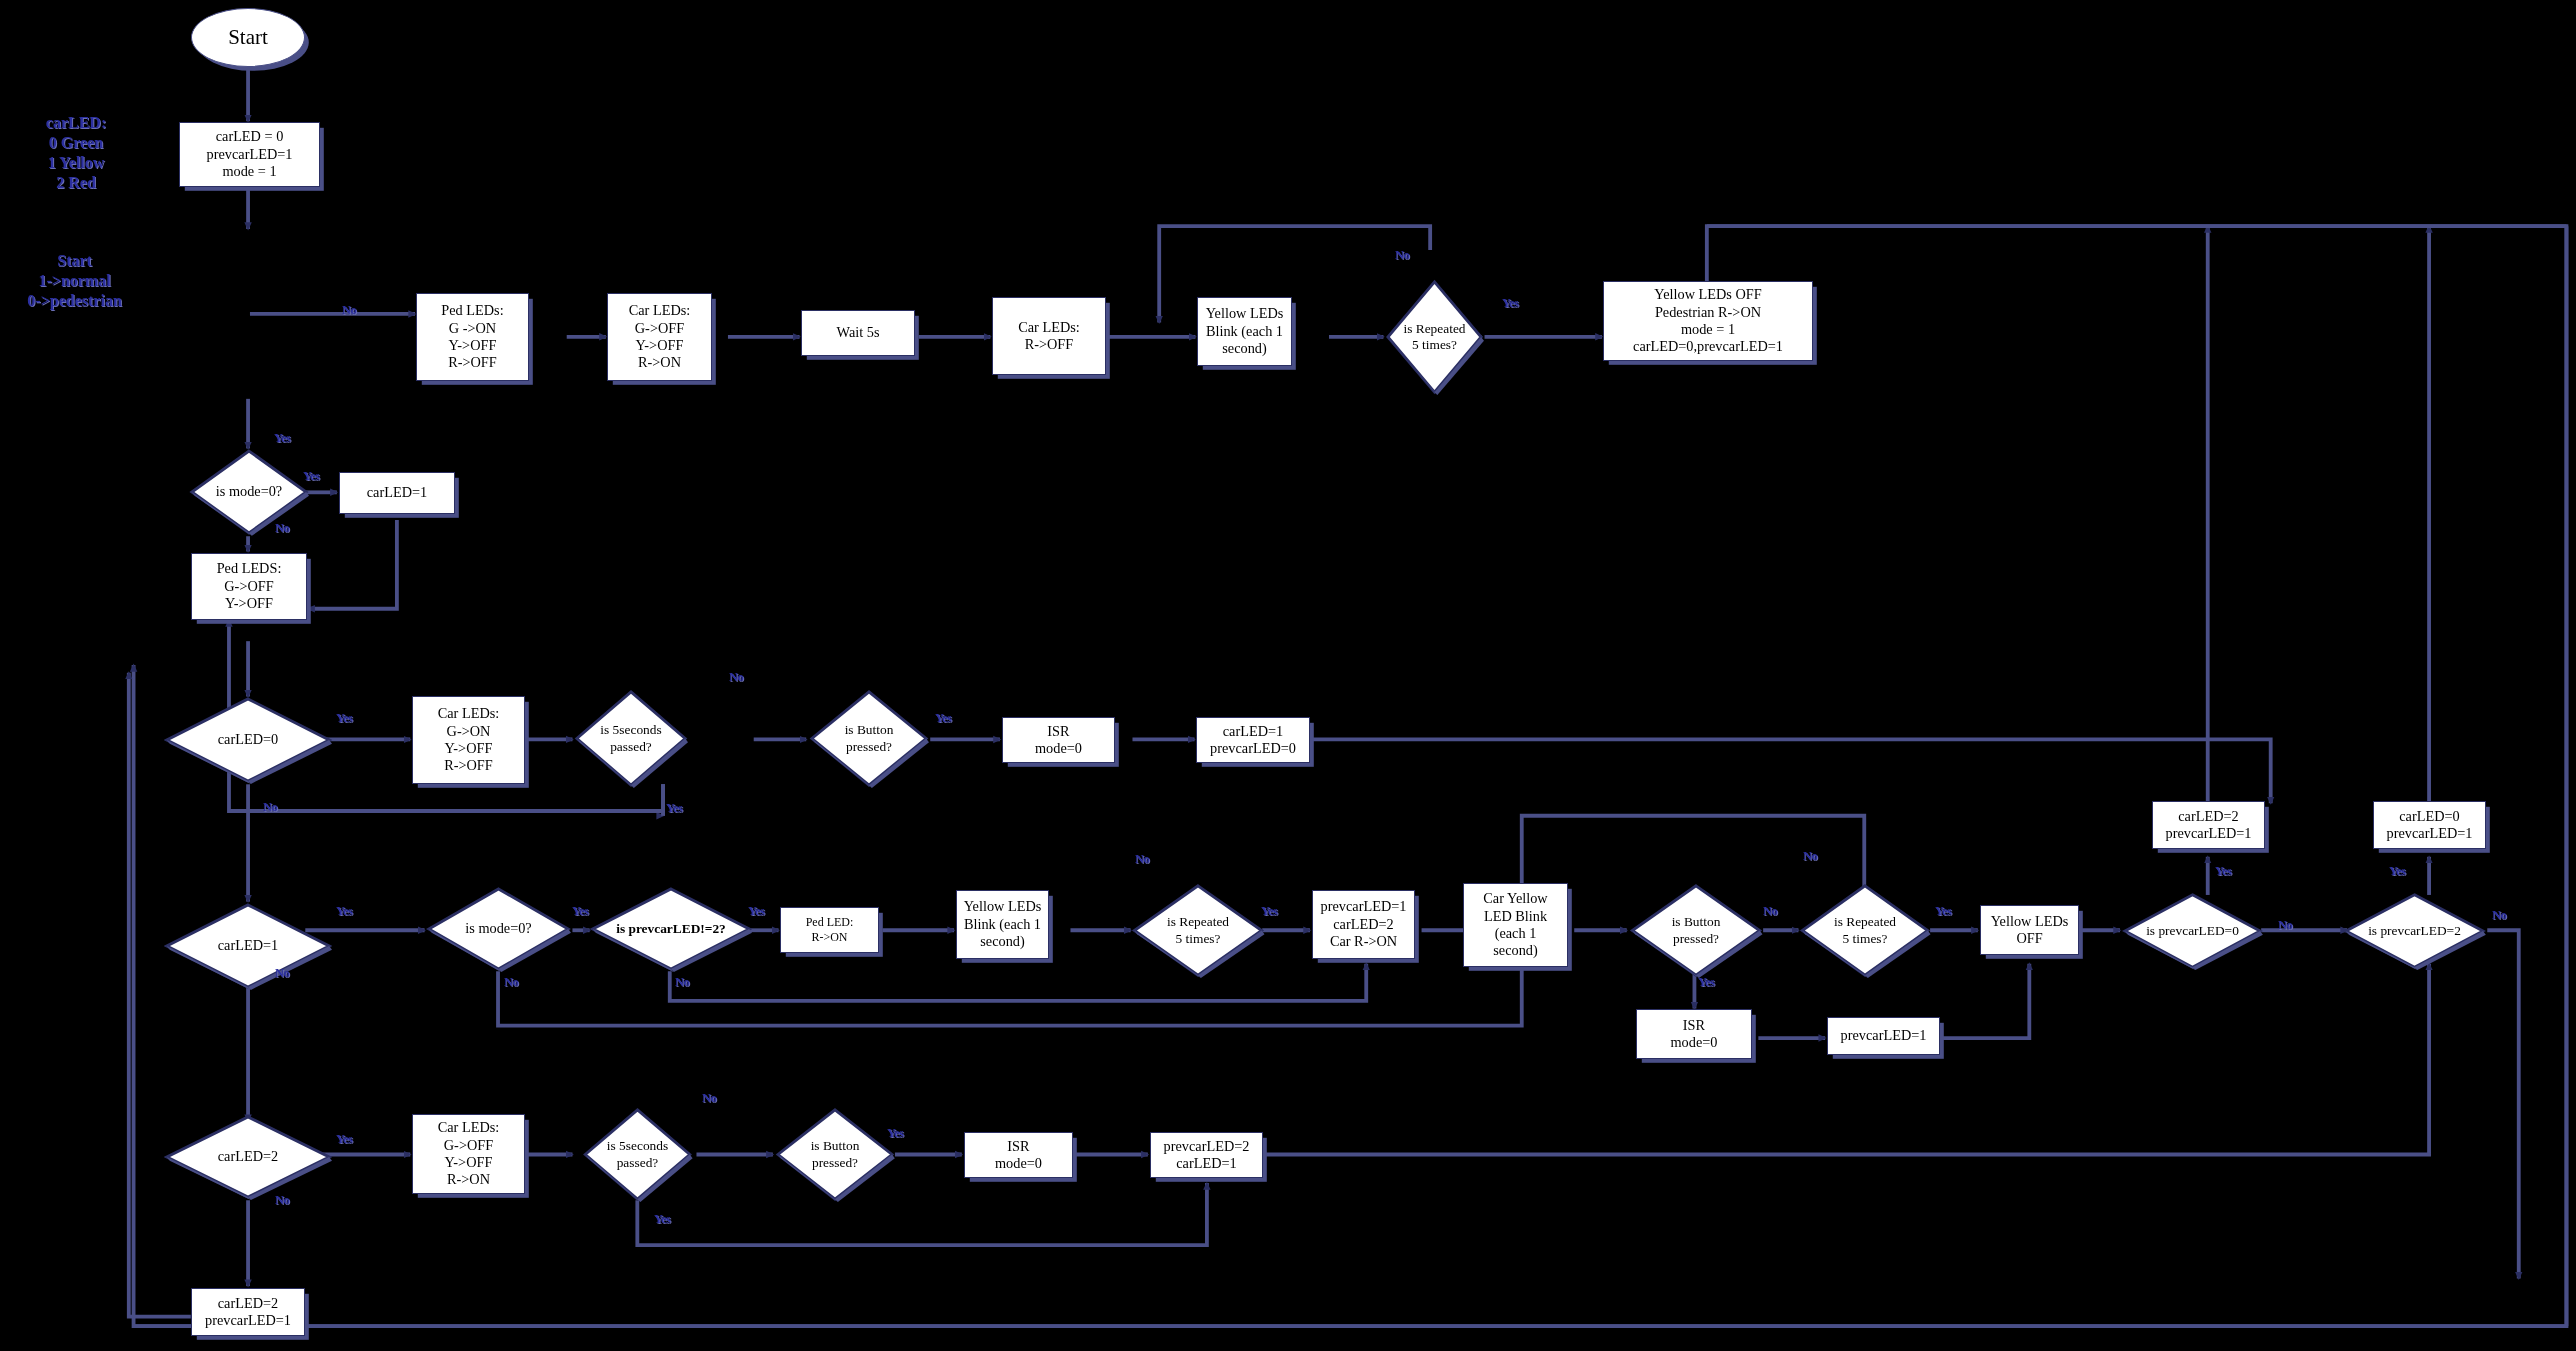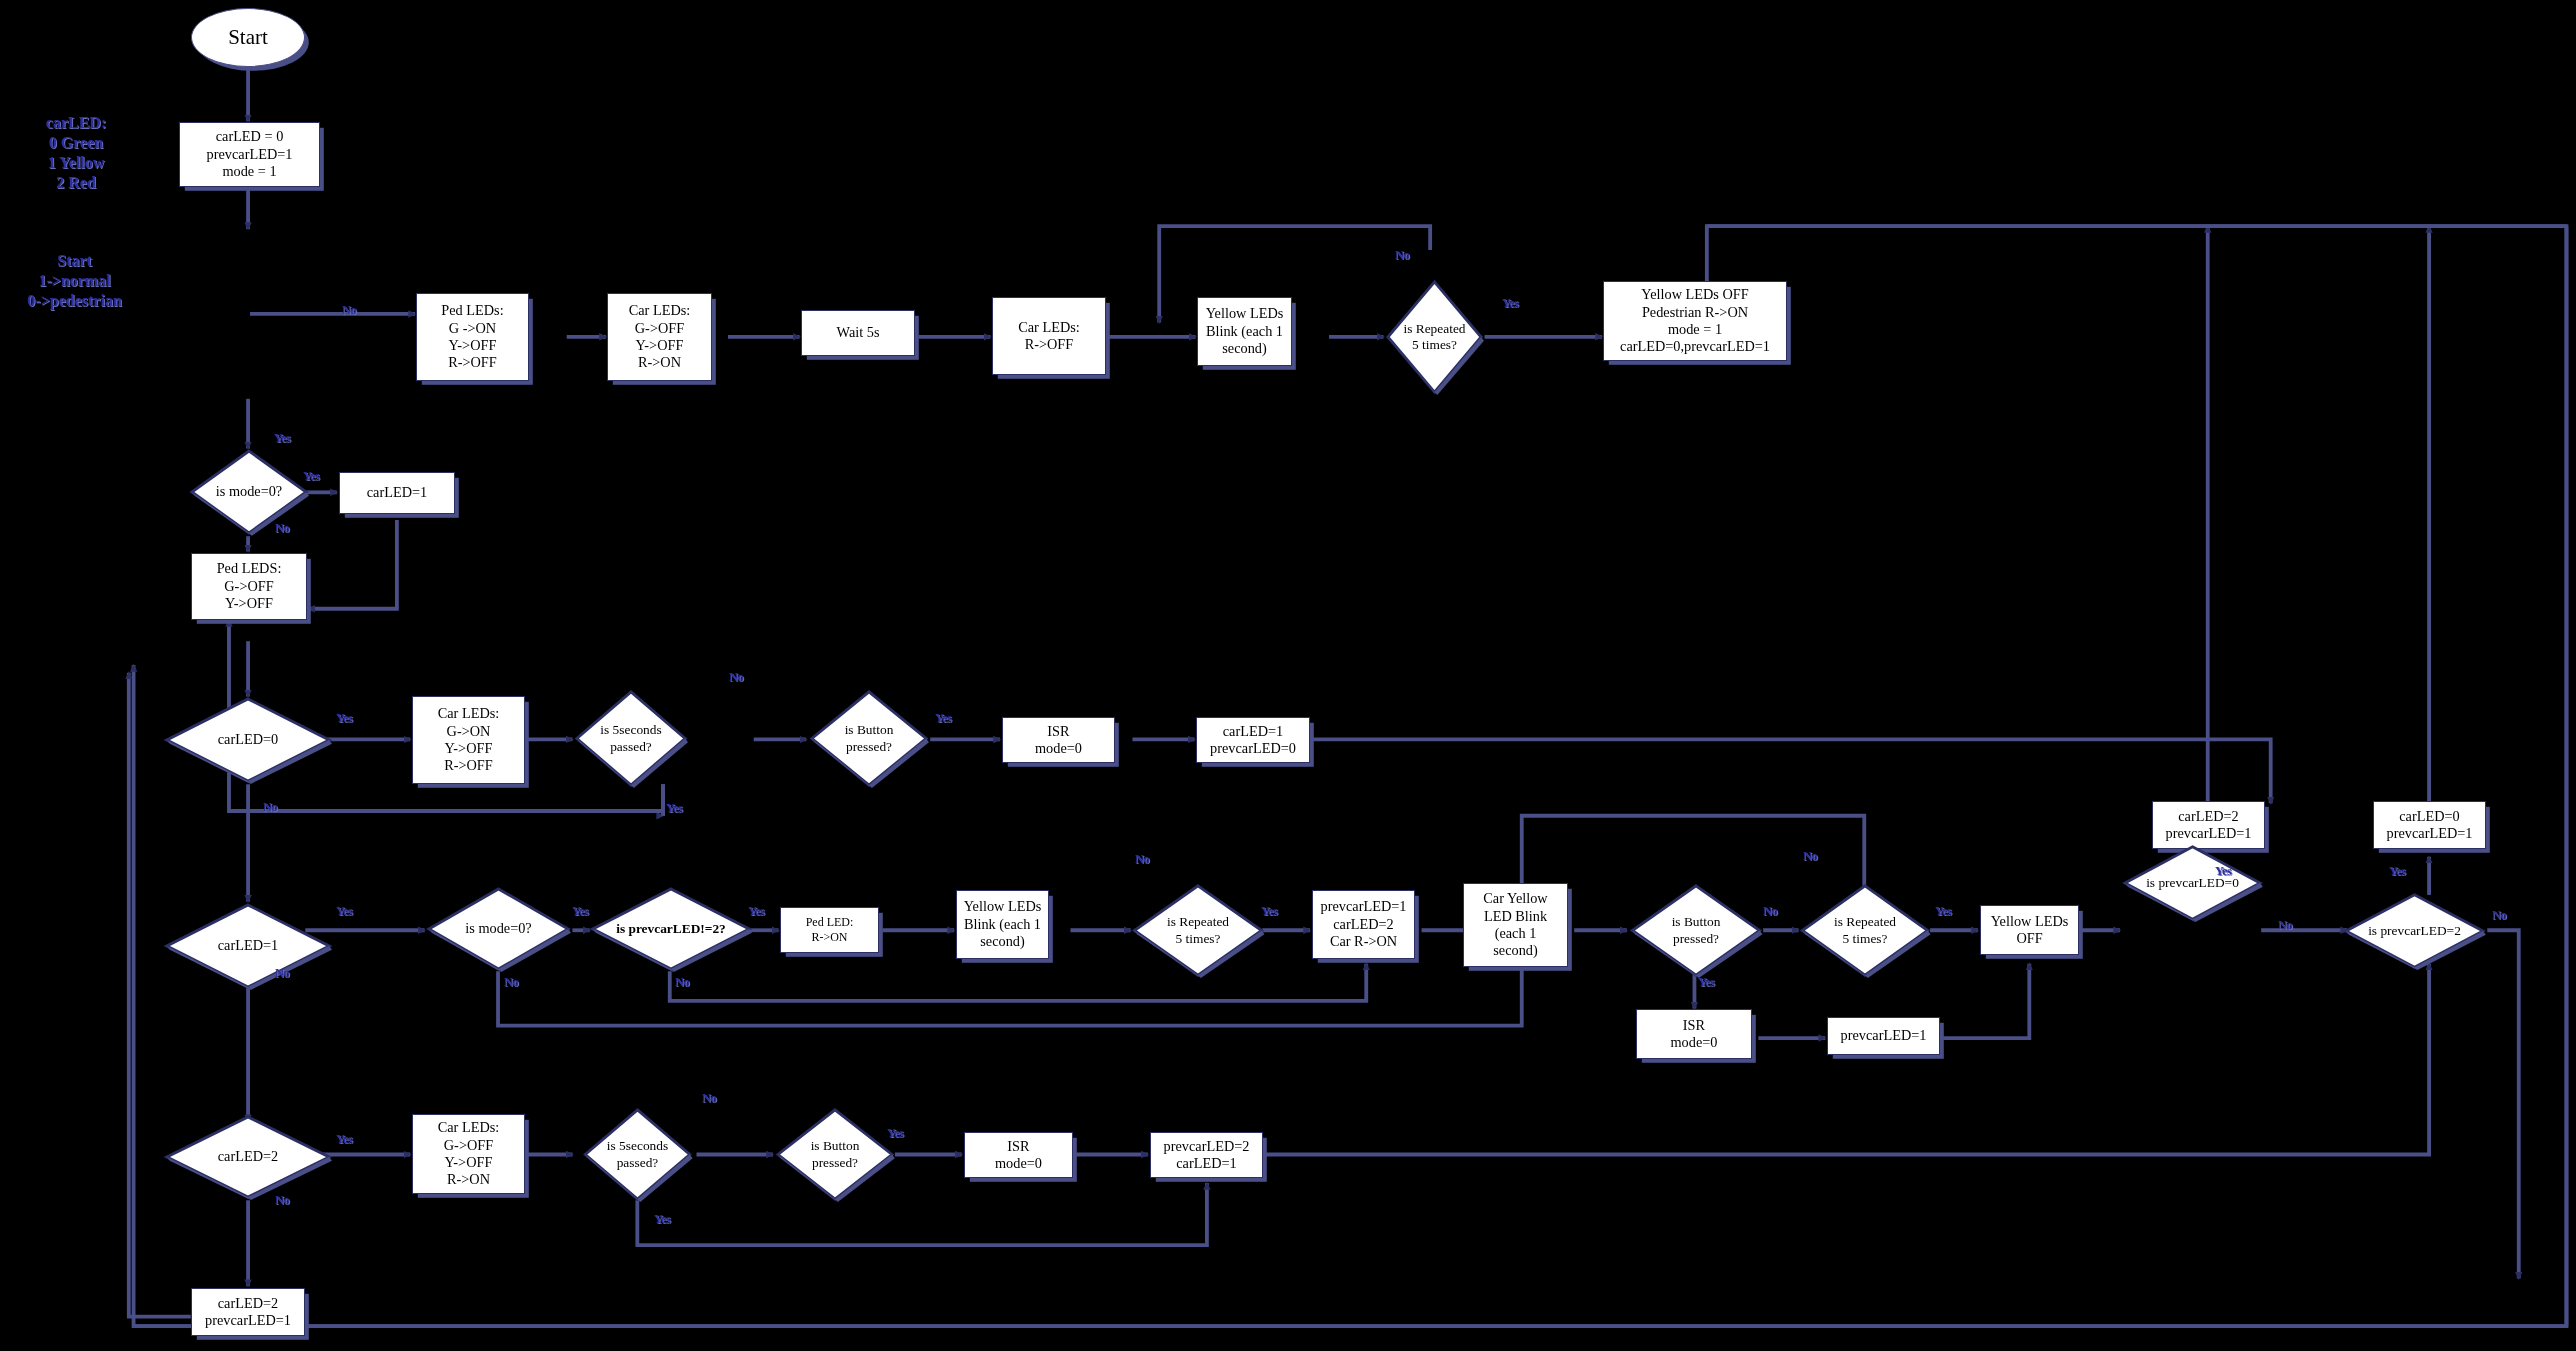--- a/index.html
+++ b/index.html
@@ -192,21 +192,21 @@
     </div>
 
   <div class="node proc" style="left:992px;top:297px;width:114px;height:78px;font-size:14.3px;">
     <span class="txt">Car LEDs:<br>R-&gt;OFF</span>
     </div>
 
   <div class="node proc" style="left:1197px;top:297px;width:95px;height:69px;font-size:14.3px;">
     <span class="txt">Yellow LEDs<br>Blink (each 1<br>second)</span>
     </div>
 
-  <div class="node proc" style="left:1603px;top:281px;width:184px;height:80px;font-size:14.3px;">
+  <div class="node proc" style="left:1603px;top:281px;width:210px;height:80px;font-size:14.3px;">
     <span class="txt">Yellow LEDs OFF<br>Pedestrian R-&gt;ON<br>mode = 1<br>carLED=0,prevcarLED=1</span>
     </div>
 
   <div class="node proc" style="left:339px;top:472px;width:116px;height:42px;font-size:14.3px;">
     <span class="txt">carLED=1</span>
     </div>
 
   <div class="node proc" style="left:191px;top:553px;width:116px;height:67px;font-size:14.3px;">
     <span class="txt">Ped LEDS:<br>G-&gt;OFF<br>Y-&gt;OFF</span>
     </div>
@@ -368,21 +368,21 @@
 
   <div class="dec" style="left:1799px;top:883px;width:132px;height:95px;">
     <svg class="dshape" viewBox="0 0 138 100">
       <polygon points="69,3 135,50 69,97 3,50" fill="#fff" stroke="#2b2f63" stroke-width="3"></polygon>
       <polygon points="69,97 135,50 138,54 72,100" fill="#4a4f87"></polygon>
       <polygon points="3,50 69,97 72,100 6,54" fill="#4a4f87"></polygon>
     </svg>
     <div class="dlabel" style="font-size:13.4px;">is Repeated<br>5 times?</div>
   </div>
 
-  <div class="dec" style="left:2122px;top:844px;width:141px;height:78px;text-decoration:underline;">
+  <div class="dec" style="left:2122px;top:892px;width:141px;height:78px;text-decoration:underline;">
     <svg class="dshape" viewBox="0 0 148 82">
       <polygon points="74,3 145,41 74,79 3,41" fill="#fff" stroke="#2b2f63" stroke-width="3"></polygon>
       <polygon points="74,79 145,41 148,45 77,82" fill="#4a4f87"></polygon>
       <polygon points="3,41 74,79 77,82 6,45" fill="#4a4f87"></polygon>
     </svg>
     <div class="dlabel" style="font-size:13.4px;">is prevcarLED=0</div>
   </div>
 
   <div class="dec" style="left:2343px;top:892px;width:143px;height:78px;">
     <svg class="dshape" viewBox="0 0 150 82">

